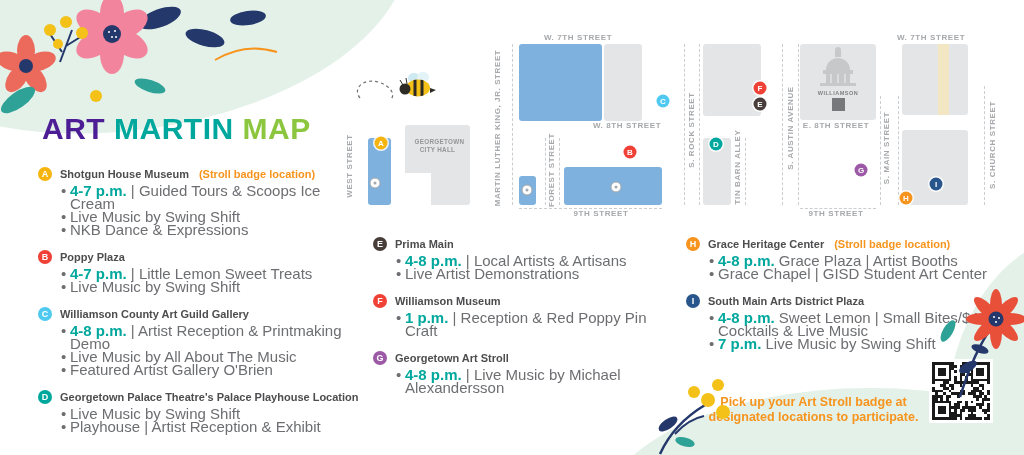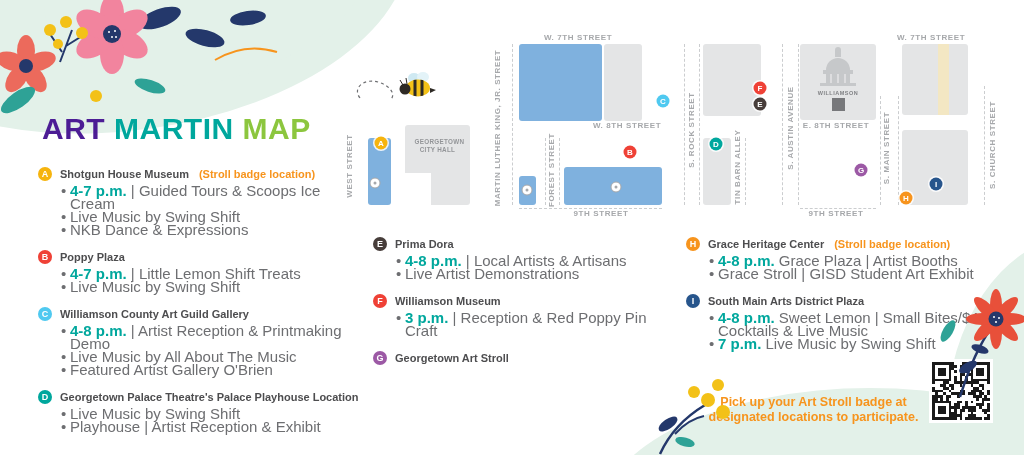--- a/index.html
+++ b/index.html
@@ -237,21 +237,21 @@
           <li><span class="seg-n">Live Music by Swing Shift</span></li>
           <li><span class="seg-n">NKB Dance &amp; Expressions</span></li>
         </ul>
       </div>
       <div class="entry">
         <div class="entry-head">
           <span class="marker" style="background: rgb(239, 65, 54);">B</span>
           <span class="entry-name">Poppy Plaza</span>
         </div>
         <ul class="bullets">
-          <li><span class="seg-time">4-7 p.m.</span><span class="seg-n"> | Little Lemon Shift Treats</span></li>
+          <li><span class="seg-time">4-7 p.m.</span><span class="seg-n"> | Little Lemon Sweet Treats</span></li>
           <li><span class="seg-n">Live Music by Swing Shift</span></li>
         </ul>
       </div>
       <div class="entry">
         <div class="entry-head">
           <span class="marker" style="background: rgb(79, 201, 240);">C</span>
           <span class="entry-name">Williamson County Art Guild Gallery</span>
         </div>
         <ul class="bullets">
           <li><span class="seg-time">4-8 p.m.</span><span class="seg-n"> | Artist Reception &amp; Printmaking Demo</span></li>
@@ -267,55 +267,56 @@
         <ul class="bullets">
           <li><span class="seg-n">Live Music by Swing Shift</span></li>
           <li><span class="seg-n">Playhouse | Artist Reception &amp; Exhibit</span></li>
         </ul>
       </div>
     </div>
   <div class="col" id="col2">
       <div class="entry">
         <div class="entry-head">
           <span class="marker" style="background: rgb(71, 61, 58);">E</span>
-          <span class="entry-name">Prima Dora</span>
+          <span class="entry-name">Prima Main</span>
         </div>
         <ul class="bullets">
           <li><span class="seg-time">4-8 p.m.</span><span class="seg-n"> | Local Artists &amp; Artisans</span></li>
           <li><span class="seg-n">Live Artist Demonstrations</span></li>
         </ul>
       </div>
       <div class="entry">
         <div class="entry-head">
           <span class="marker" style="background: rgb(239, 65, 54);">F</span>
           <span class="entry-name">Williamson Museum</span>
         </div>
         <ul class="bullets">
-          <li><span class="seg-time">3 p.m.</span><span class="seg-n"> | Reception &amp; Red Poppy Pin Craft</span></li>
+          <li><span class="seg-time">1 p.m.</span><span class="seg-n"> | Reception &amp; Red Poppy Pin Craft</span></li>
         </ul>
       </div>
       <div class="entry">
         <div class="entry-head">
           <span class="marker" style="background: rgb(156, 89, 165);">G</span>
           <span class="entry-name">Georgetown Art Stroll</span>
         </div>
         <ul class="bullets">
+          <li><span class="seg-time">4-8 p.m.</span><span class="seg-n"> | Live Music by Michael Alexandersson</span></li>
         </ul>
       </div>
     </div>
   <div class="col" id="col3">
       <div class="entry">
         <div class="entry-head">
           <span class="marker" style="background: rgb(247, 148, 29);">H</span>
           <span class="entry-name">Grace Heritage Center</span>
           <span class="entry-name badge">(Stroll badge location)</span>
         </div>
         <ul class="bullets">
           <li><span class="seg-time">4-8 p.m.</span><span class="seg-n"> Grace Plaza | Artist Booths</span></li>
-          <li><span class="seg-n">Grace Stroll | GISD Student Art Exhibit</span></li>
+          <li><span class="seg-n">Grace Chapel | GISD Student Art Center</span></li>
         </ul>
       </div>
       <div class="entry">
         <div class="entry-head">
           <span class="marker" style="background: rgb(39, 85, 140);">I</span>
           <span class="entry-name">South Main Arts District Plaza</span>
         </div>
         <ul class="bullets">
           <li><span class="seg-time">4-8 p.m.</span><span class="seg-n"> Sweet Lemon | Small Bites/$4</span><br><span class="seg-n">Cocktails &amp; Live Music</span></li>
           <li><span class="seg-time">7 p.m.</span><span class="seg-n"> Live Music by Swing Shift</span></li>

